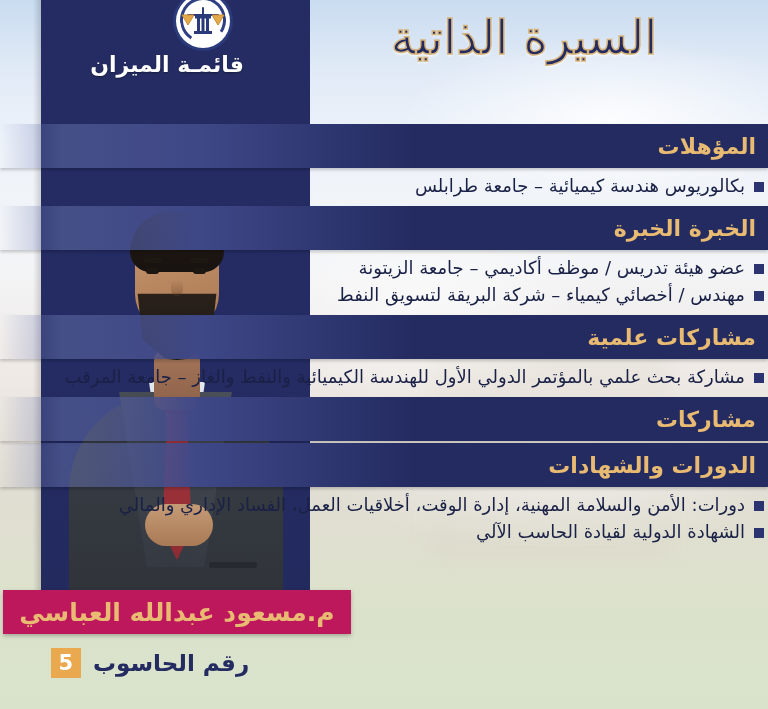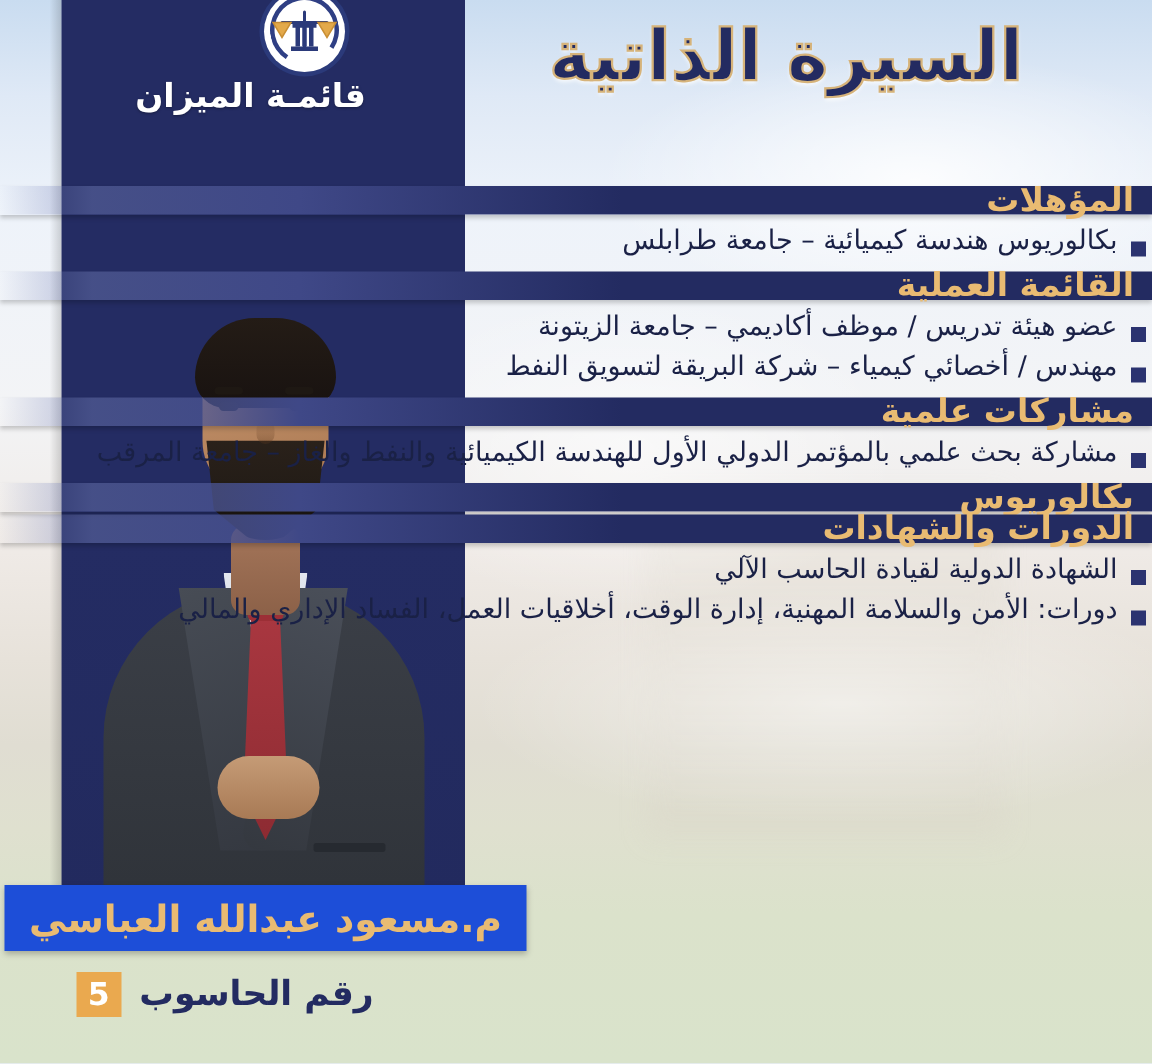--- a/index.html
+++ b/index.html
@@ -168,21 +168,21 @@
     border-radius:24px;
   }
   .p-pocket{
     position:absolute; left:168px; top:470px; width:48px; height:6px;
     background:#262a30; border-radius:2px;
   }
 
   
   #name-banner{
     position:absolute; left:3px; top:590px; width:348px; height:44px;
-    background:#1d4ed8;
+    background:#be185d;
     display:flex; align-items:center; justify-content:center;
     box-shadow:0 2px 4px rgba(0,0,0,.25);
   }
   #name-banner .txt{
     color:#e9bb72; font-size:25px; font-weight:bold; letter-spacing:.5px;
     white-space:nowrap;
   }
 
   
   #list-row{
@@ -195,52 +195,52 @@
     background:#eaa94f; color:#ffffff;
     font-size:21px; font-weight:bold;
     width:30px; height:30px;
     display:flex; align-items:center; justify-content:center;
   }
 
   
   #cv-title{
     position:absolute; right:24px; top:6px; width:440px; height:64px;
     text-align:center;
-    font-size:47px; font-weight:bold;
+    font-size:47px; font-weight:normal;
     color:#232b61;
     -webkit-text-stroke:1.5px #d6b37a;
     text-shadow:0 2px 3px rgba(255,255,255,.85);
     line-height:64px;
     white-space:nowrap;
   }
 
   
   #content{
     position:absolute; right:0; top:124px; width:768px;
     direction:rtl;
   }
   .section{ margin-bottom:2px; }
   .sec-bar{
     position:relative;
-    height:19px;
+    height:44px;
     display:flex; align-items:center;
     padding-right:0; 
     justify-content:flex-start;
     background:linear-gradient(to left,#232b61 0%,#232b61 46%,#3f4887 74%,rgba(110,122,180,.45) 92%,rgba(190,205,230,0) 100%);
     color:#e9bb72;
     font-size:22px; font-weight:bold;
     box-shadow:0 2px 3px rgba(0,0,0,.20);
   }
   .sec-bar .bar-txt{
     position:absolute; right:12px; top:50%; transform:translateY(-50%);
     white-space:nowrap;
   }
   .bullets{ padding:5px 0 4px 0; }
   .bullet{
-    display:flex; align-items:center; justify-content:flex-start;
+    display:flex; align-items:flex-start; justify-content:flex-start;
     padding-right:4px; padding-left:12px;
     color:#1a2146; font-size:18px; line-height:1.45;
     margin-bottom:1px;
   }
   .bullet .sq{
     flex:0 0 auto;
     width:10px; height:10px; background:#2b3370;
     margin:9px 0 0 9px;
   }
   .bullet .bt{ flex:1 1 auto; text-align:right; }
@@ -325,21 +325,21 @@
       </div>
       <div class="bullets right">
         <div class="bullet">
           <span class="sq"></span>
           <span class="bt">بكالوريوس هندسة كيميائية – جامعة طرابلس</span>
         </div>
       </div>
     </div>
     <div class="section">
       <div class="sec-bar">
-        <span class="bar-txt">القائمة العملية</span>
+        <span class="bar-txt">الخبرة الخبرة</span>
       </div>
       <div class="bullets right">
         <div class="bullet">
           <span class="sq"></span>
           <span class="bt">عضو هيئة تدريس / موظف أكاديمي – جامعة الزيتونة</span>
         </div>
         <div class="bullet">
           <span class="sq"></span>
           <span class="bt">مهندس / أخصائي كيمياء – شركة البريقة لتسويق النفط</span>
         </div>
@@ -351,31 +351,31 @@
       </div>
       <div class="bullets right">
         <div class="bullet">
           <span class="sq"></span>
           <span class="bt">مشاركة بحث علمي بالمؤتمر الدولي الأول للهندسة الكيميائية والنفط والغاز – جامعة المرقب</span>
         </div>
       </div>
     </div>
     <div class="section">
       <div class="sec-bar">
-        <span class="bar-txt">بكالوريوس</span>
+        <span class="bar-txt">مشاركات</span>
       </div>
     </div>
     <div class="section">
       <div class="sec-bar">
         <span class="bar-txt">الدورات والشهادات</span>
       </div>
       <div class="bullets right">
         <div class="bullet">
           <span class="sq"></span>
+          <span class="bt">دورات: الأمن والسلامة المهنية، إدارة الوقت، أخلاقيات العمل، الفساد الإداري والمالي</span>
+        </div>
+        <div class="bullet">
+          <span class="sq"></span>
           <span class="bt">الشهادة الدولية لقيادة الحاسب الآلي</span>
         </div>
-        <div class="bullet">
-          <span class="sq"></span>
-          <span class="bt">دورات: الأمن والسلامة المهنية، إدارة الوقت، أخلاقيات العمل، الفساد الإداري والمالي</span>
-        </div>
       </div>
     </div>
   </div>
 
 </body></html>

